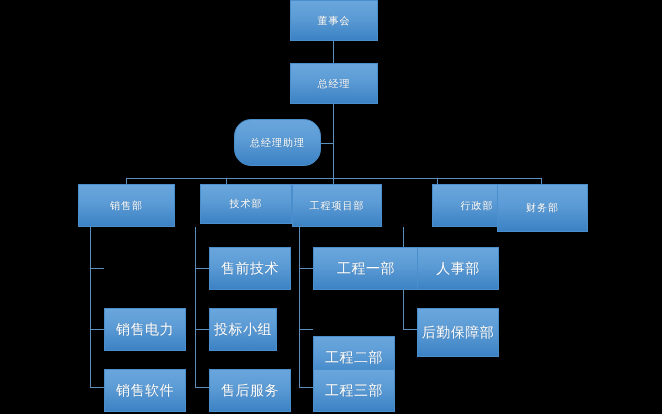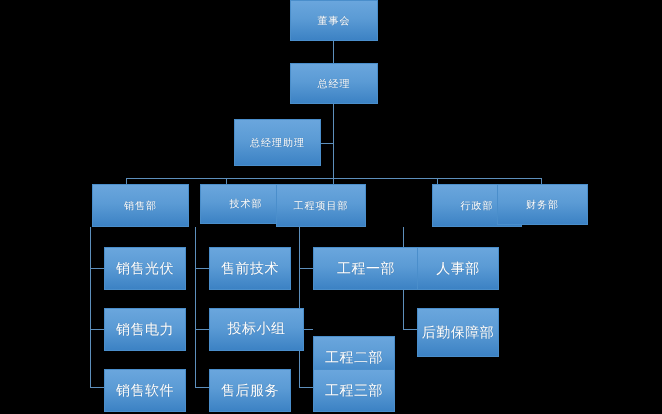--- a/index.html
+++ b/index.html
@@ -79,43 +79,42 @@
   <div class="conn h" style="left:299px; top:387px; width:14px; height:1px;"></div>
 
   <div class="conn v" style="left:403px; top:227px; width:1px; height:103px;"></div>
   <div class="conn h" style="left:403px; top:268px; width:14px; height:1px;"></div>
   <div class="conn h" style="left:403px; top:329px; width:14px; height:1px;"></div>
 
   <div class="node" style="left:290px; top:0px; width:88px; height:41px;">董事会</div>
 
   <div class="node" style="left:290px; top:63px; width:88px; height:41px;">总经理</div>
 
-  <div class="node" style="left:234px; top:119px; width:87px; height:47px;">总经理助理</div>
+  <div class="node" style="left:234px; top:119px; width:87px; height:47px;border-radius:17px;">总经理助理</div>
 
-  <div class="node" style="left:92px; top:184px; width:97px; height:43px;">销售部</div>
+  <div class="node" style="left:78px; top:184px; width:97px; height:43px;">销售部</div>
 
   <div class="node" style="left:200px; top:184px; width:92px; height:40px;">技术部</div>
 
-  <div class="node" style="left:276px; top:184px; width:90px; height:43px;">工程项目部</div>
+  <div class="node" style="left:292px; top:184px; width:90px; height:43px;">工程项目部</div>
 
   <div class="node" style="left:392px; top:184px; width:90px; height:43px;margin-left:40px;">行政部</div>
 
-  <div class="node" style="left:497px; top:184px; width:91px; height:41px;">财务部</div>
+  <div class="node" style="left:497px; top:184px; width:91px; height:48px;">财务部</div>
 
-  <div class="node small" style="left:104px; top:247px; width:82px; height:43px;">销售光伏</div>
 
   <div class="node small" style="left:209px; top:247px; width:82px; height:43px;">售前技术</div>
 
   <div class="node small" style="left:313px; top:247px; width:106px; height:43px;">工程一部</div>
 
   <div class="node small" style="left:417px; top:247px; width:82px; height:43px;">人事部</div>
 
   <div class="node small" style="left:104px; top:308px; width:82px; height:43px;">销售电力</div>
 
-  <div class="node small" style="left:209px; top:308px; width:95px; height:43px;font-family:Liberation Serif, serif;">投标小组</div>
+  <div class="node small" style="left:209px; top:308px; width:68px; height:43px;">投标小组</div>
 
   <div class="node small" style="left:313px; top:308px; width:82px; height:43px;margin-top:28px;">工程二部</div>
 
   <div class="node small" style="left:417px; top:308px; width:82px; height:49px;">后勤保障部</div>
 
   <div class="node small" style="left:104px; top:369px; width:82px; height:43px;">销售软件</div>
 
   <div class="node small" style="left:209px; top:369px; width:82px; height:43px;">售后服务</div>
 
   <div class="node small" style="left:313px; top:369px; width:82px; height:43px;">工程三部</div>

